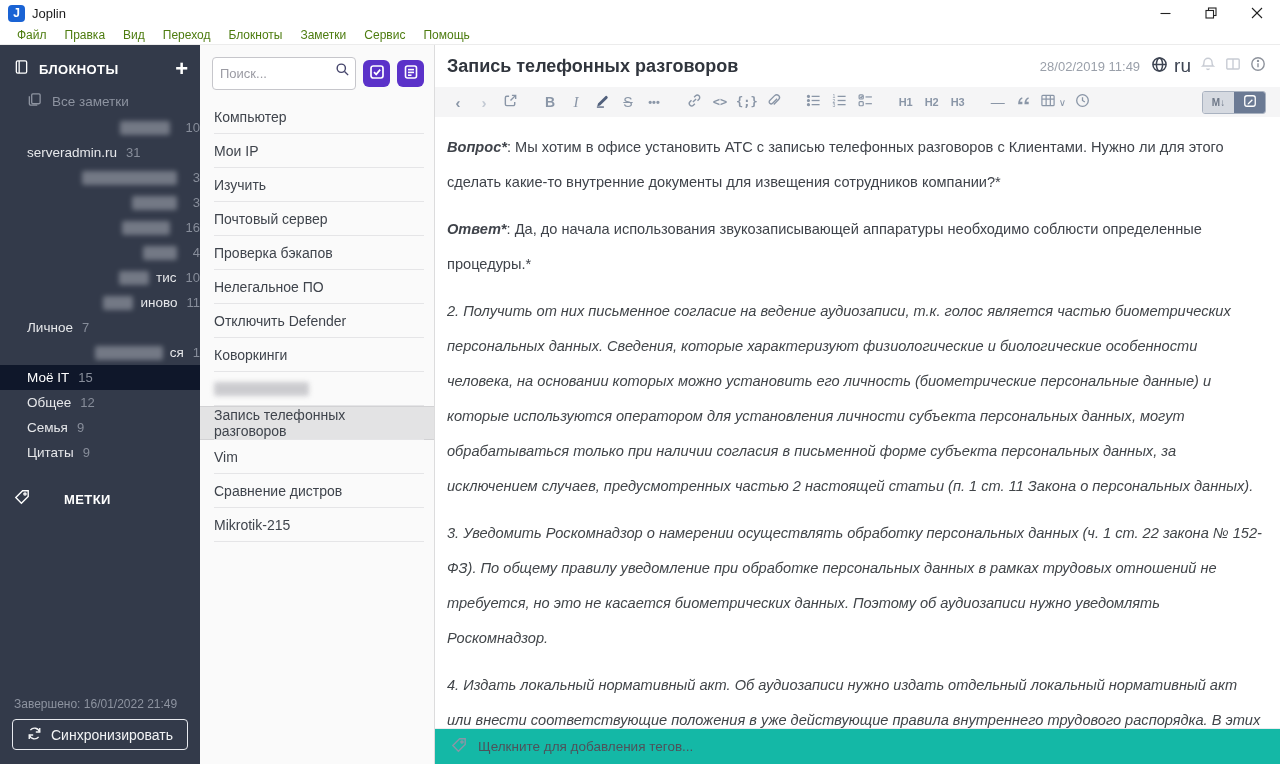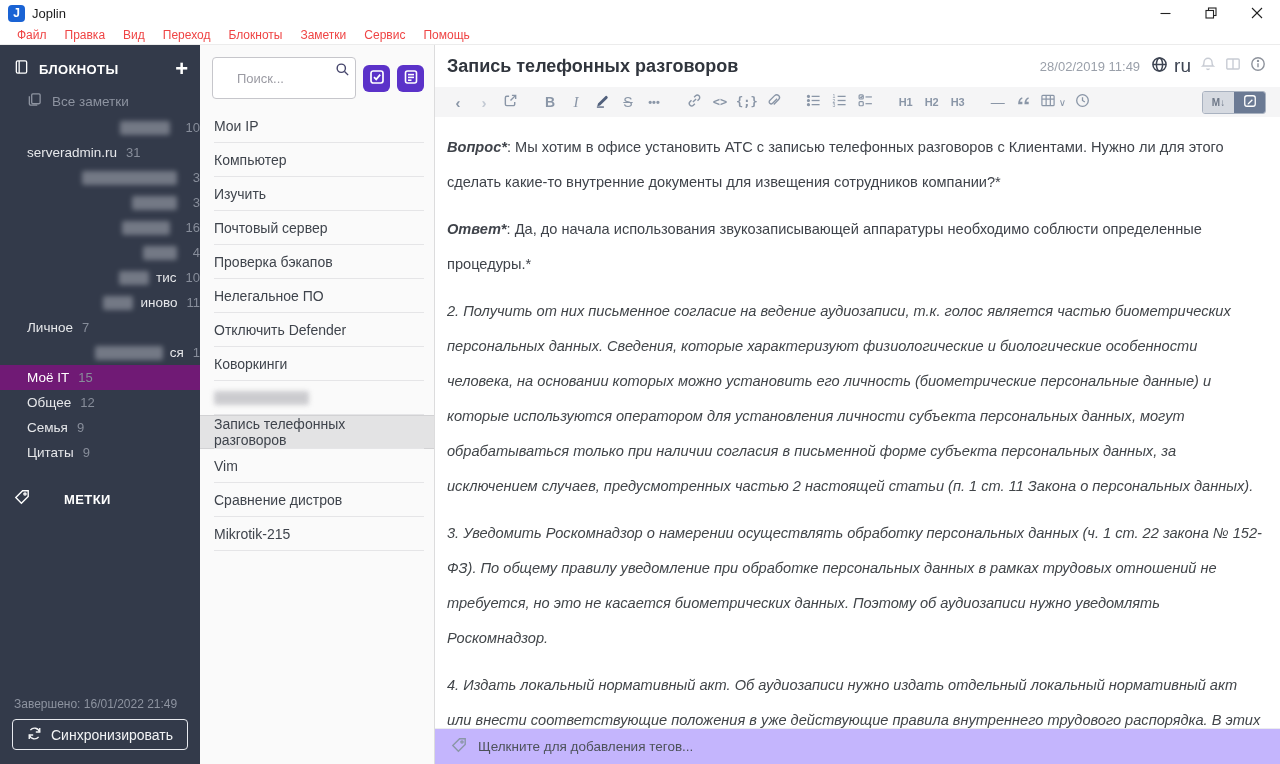--- a/index.html
+++ b/index.html
@@ -12,53 +12,53 @@
   .app-logo { width:17px; height:17px; border-radius:4px; background:#1a63d4; color:#fff; font-weight:bold;
               font-size:12px; display:flex; align-items:center; justify-content:center; margin-right:7px; }
   .app-title { font-size:13px; color:#1b1b1b; }
   .win-controls { margin-left:auto; display:flex; height:100%; }
   .win-btn { width:46px; height:100%; display:flex; align-items:center; justify-content:center; color:#222; }
   .win-btn svg { display:block; }
 
   
   .menubar { height:19px; display:flex; align-items:center; padding-left:8px; gap:0; background:#fff;
              border-bottom:1px solid #ececec; flex:0 0 auto; }
-  .menu-item { font-size:12px; color:#ef4444; padding:0 9px; cursor:default; }
+  .menu-item { font-size:12px; color:#4d7c0f; padding:0 9px; cursor:default; }
 
   
   .main { flex:1; display:flex; min-height:0; position:relative; }
 
   
   .sidebar { width:200px; background:#333a4a; color:#e8e9ec; display:flex; flex-direction:column; flex:0 0 auto; }
   .sb-header { display:flex; align-items:center; padding:14px 12px 8px 14px; }
   .sb-header .sb-title { font-size:13px; font-weight:bold; letter-spacing:.4px; color:#fff; margin-left:10px; }
   .sb-plus { margin-left:auto; font-size:22px; font-weight:bold; color:#fff; line-height:18px; cursor:pointer; }
   .sb-allnotes { display:flex; align-items:center; padding:5px 12px 5px 27px; color:#8d93a0; font-size:13.5px; }
   .sb-allnotes .lbl { margin-left:10px; }
   .sb-list { list-style:none; }
   .sb-item { display:flex; align-items:center; height:25px; padding-left:27px; font-size:13.5px; color:#e6e7ea; cursor:pointer; }
   .sb-item.redacted { padding-left:14px;justify-content:flex-end; }
   .sb-item .count { color:#878d9a; margin-left:9px; font-size:13px; }
-  .sb-item.selected { background:#701a75; color:#fff; }
+  .sb-item.selected { background:#0f172a; color:#fff; }
   .redact { display:inline-block; height:14px; border-radius:2px; background:#7e8violet; background:#7f8490;
             filter:blur(2.5px); opacity:.85; margin-right:7px; }
   .redact.light { background:#c7c7cb; opacity:.9; }
   .sb-tags { display:flex; align-items:center; padding:24px 12px 6px 14px;gap:24px; }
   .sb-tags .sb-title { font-size:13px; font-weight:bold; letter-spacing:.4px; color:#fff; margin-left:10px; }
   .sb-spacer { flex:1; }
   .sb-status { font-size:12px; color:#8d93a0; text-align:left; padding:0 0 8px 14px; }
   .sync-btn { margin:0 12px 14px 12px; height:31px; border:1px solid #e8eaef; border-radius:4px; background:transparent;
               color:#f2f3f5; font-size:14px; display:flex; align-items:center; justify-content:center; gap:9px; cursor:pointer;
               font-family:"Liberation Sans", sans-serif; }
 
   
   .notelist { width:235px; background:#fafafa; border-right:1px solid #dcdcdd; display:flex; flex-direction:column; flex:0 0 auto; }
   .nl-toolbar { display:flex; align-items:center; padding:12px 10px 10px 12px; gap:7px; }
   .search-wrap { position:relative; flex:1; }
-  .search-wrap input { width:100%; height:42px; border:1px solid #c6c6cb; border-radius:4px; padding:0 26px 0 24px;
+  .search-wrap input { width:100%; height:33px; border:1px solid #c6c6cb; border-radius:4px; padding:0 26px 0 7px;
                        font-size:13px; color:#333; background:#fff; font-family:"Liberation Sans", sans-serif; }
   .search-wrap input::placeholder { color:#9b9ba3; }
   .search-wrap .sicon { position:absolute; right:6px; top:5px; color:#44446a; }
   .nl-btn { width:27px; height:27px; border-radius:6px; background:#5b32c9; border:none; display:flex; align-items:center;
             justify-content:center; color:#fff; cursor:pointer; flex:0 0 auto; }
   .nl-items { list-style:none; overflow:hidden; flex:1; }
   .nl-item { position:relative; height:34px; display:flex; align-items:center; padding:0 14px; font-size:14px; color:#3f444c; cursor:pointer; }
   .nl-item::after { content:""; position:absolute; left:14px; right:10px; bottom:0; height:1px; background:#e5e5e7; }
   .nl-item.selected { background:#e3e3e4; box-shadow:inset 0 1px 0 #d2d2d4, inset 0 -1px 0 #d2d2d4; }
 
@@ -86,21 +86,21 @@
   .md-toggle { position:absolute; right:14px; top:4px; display:flex; border:1px solid #a9b2c0; border-radius:3px; overflow:hidden; }
   .md-seg { width:31px; height:21px; display:flex; align-items:center; justify-content:center; cursor:pointer; }
   .md-seg.inactive { background:#d6dae1; color:#6e7888; font-size:10px; font-weight:bold; }
   .md-seg.active { background:#6b7a94; color:#fff; }
 
   .ed-content { flex:1; overflow:hidden; padding:13px 18px 40px 12px; }
   .para { font-size:14.6px; line-height:35px; color:#3f434a; margin-bottom:12px; }
   .para.italic { font-style:italic; color:#414549; }
   .para .lead { font-weight:bold; font-style:italic; }
 
-  .tagbar { position:absolute; left:0; right:0; bottom:0; height:36px; background:#c4b5fd; border-top:1px solid #ececee;
+  .tagbar { position:absolute; left:0; right:0; bottom:0; height:36px; background:#14b8a6; border-top:1px solid #ececee;
             display:flex; align-items:center; gap:11px; padding-left:16px; }
   .tagbar .tag-text { font-size:13.5px; color:#4d525a; }
   .tagbar .ticon { color:#8a96a7; }
 </style>
 </head>
 <body>
 
 <div class="app">
 
   <div class="titlebar">
@@ -270,24 +270,24 @@
               <rect x="2.5" y="2" width="11" height="12" rx="2"></rect>
                 <line x1="5" y1="5.6" x2="11" y2="5.6"></line>
                 <line x1="5" y1="8.4" x2="11" y2="8.4"></line>
                 <line x1="5" y1="11.2" x2="8.5" y2="11.2"></line>
             </svg>
           </span>
         </button>
       </div>
       <ul class="nl-items" id="nl-items">
           <li class="nl-item">
+            <span>Компьютер</span>
+          </li>
+          <li class="nl-item">
             <span>Мои IP</span>
-          </li>
-          <li class="nl-item">
-            <span>Компьютер</span>
           </li>
           <li class="nl-item">
             <span>Изучить</span>
           </li>
           <li class="nl-item">
             <span>Почтовый сервер</span>
           </li>
           <li class="nl-item">
             <span>Проверка бэкапов</span>
           </li>

